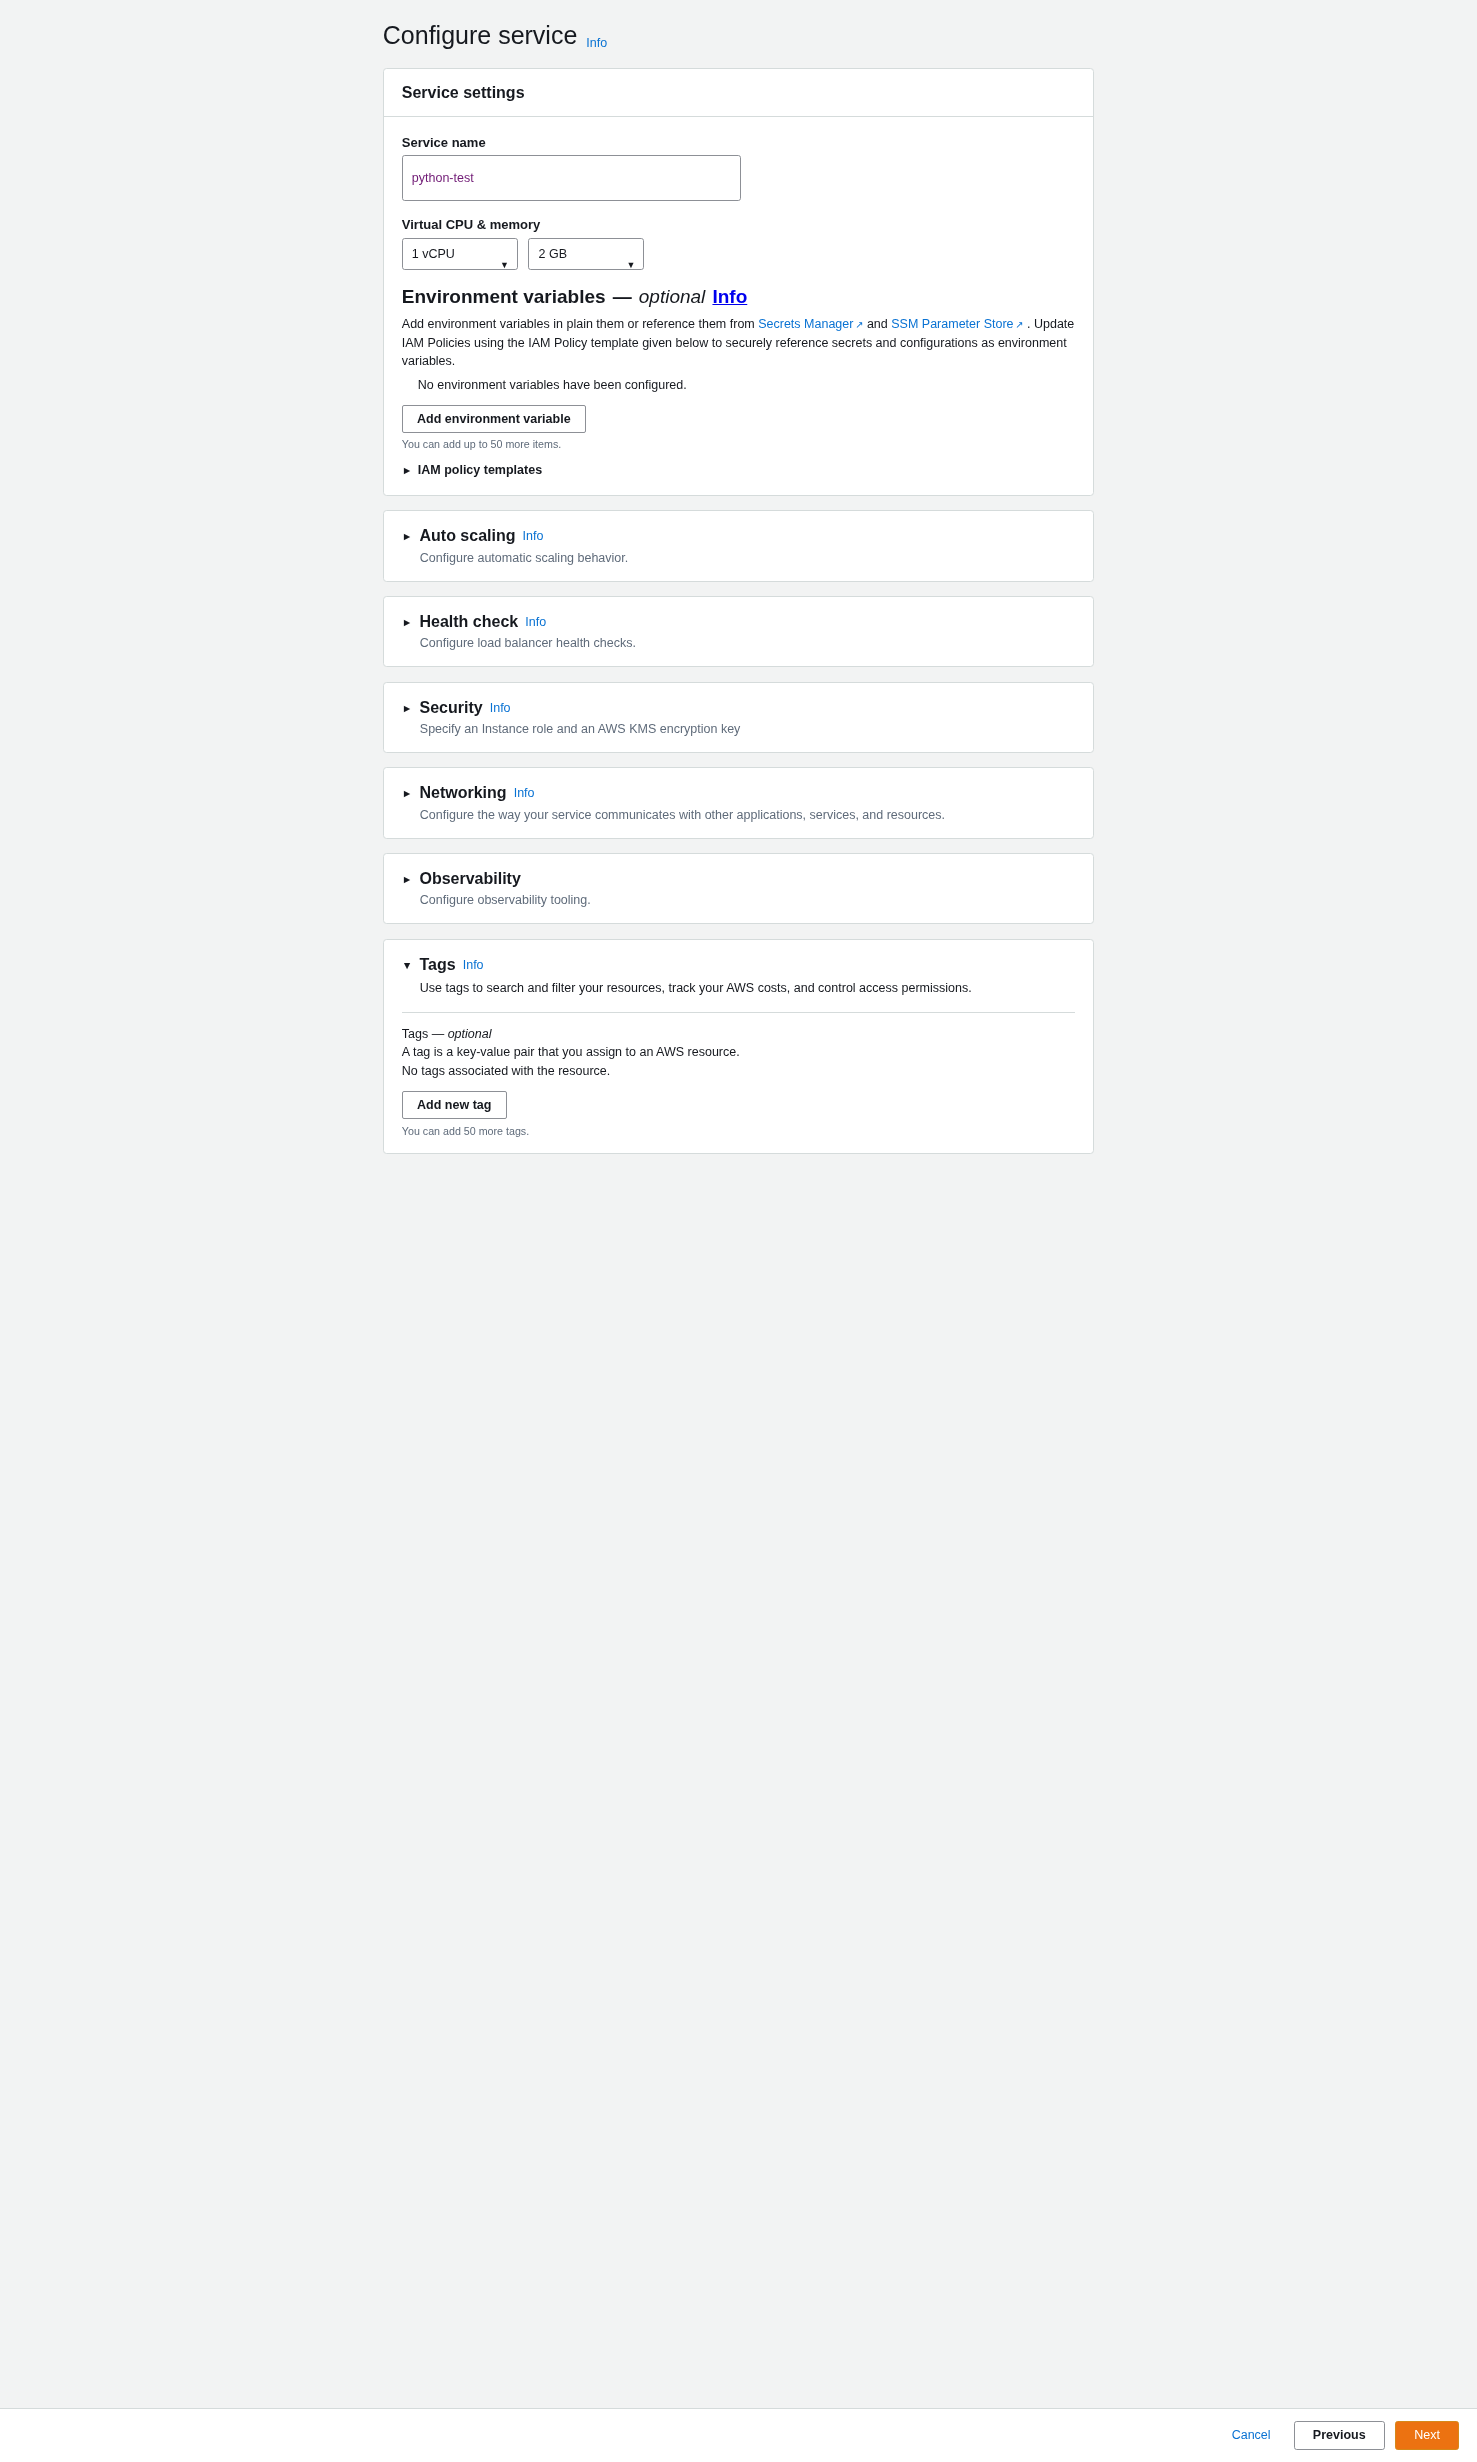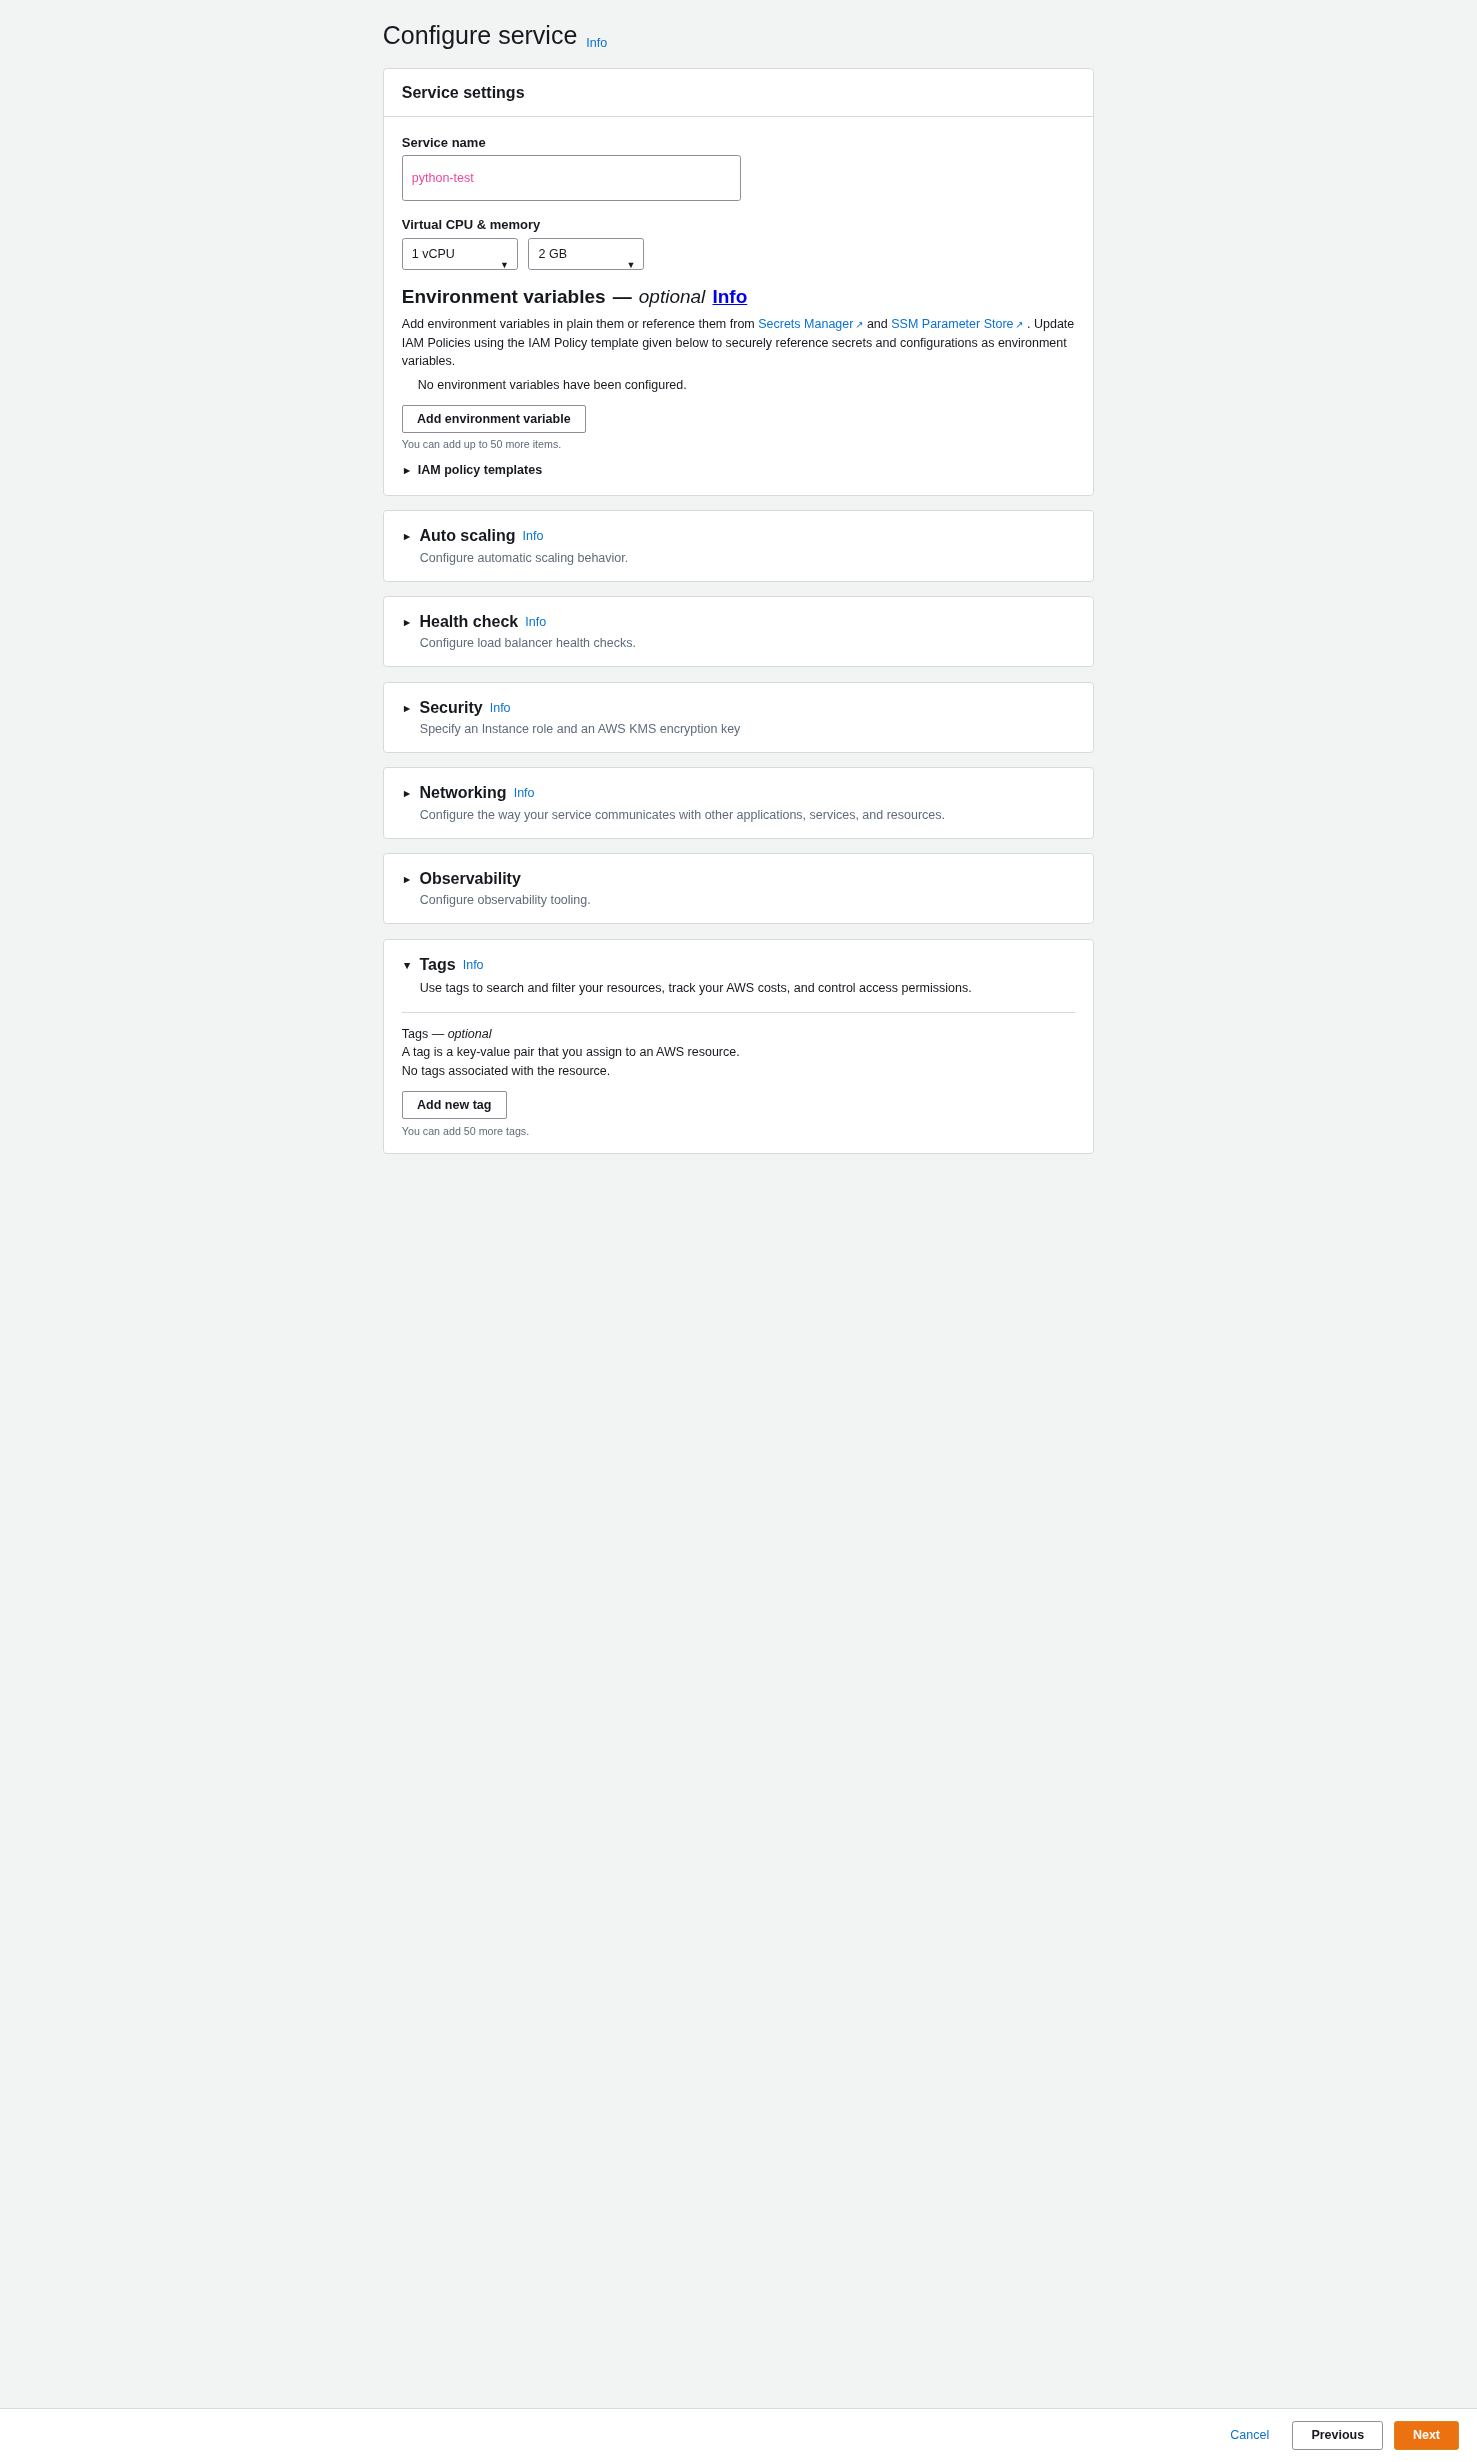--- a/index.html
+++ b/index.html
@@ -57,21 +57,21 @@
       margin-bottom: 5.4px;
       display: block;
     }
     .text-input {
       width: 339px;
       height: 37px;
       border: 0.9px solid #8d9096;
       border-radius: 2.7px;
       padding: 22px 9px;
       font-size: 12.5px;
-      color: #ec4899;
+      color: #701a75;
       background: #fff;
     }
     .selects-row {
       display: flex;
       gap: 10.7px;
       align-items: center;
     }
     .select-wrapper {
       position: relative;
       display: inline-flex;
@@ -257,21 +257,21 @@
       color: #16191f;
       cursor: pointer;
     }
     .btn-next {
       display: inline-block;
       padding: 6.2px 18px;
       border: 0.9px solid #d6891a;
       border-radius: 2.7px;
       background: #ec7211;
       font-size: 12.5px;
-      font-weight: 700;
+      font-weight: 400;
       color: #fff;
       cursor: pointer;
     }
     .divider {
       border: none;
       border-top: 0.9px solid #d5dbdb;
       margin: 14.3px 0;
     }
   </style>
 </head>

